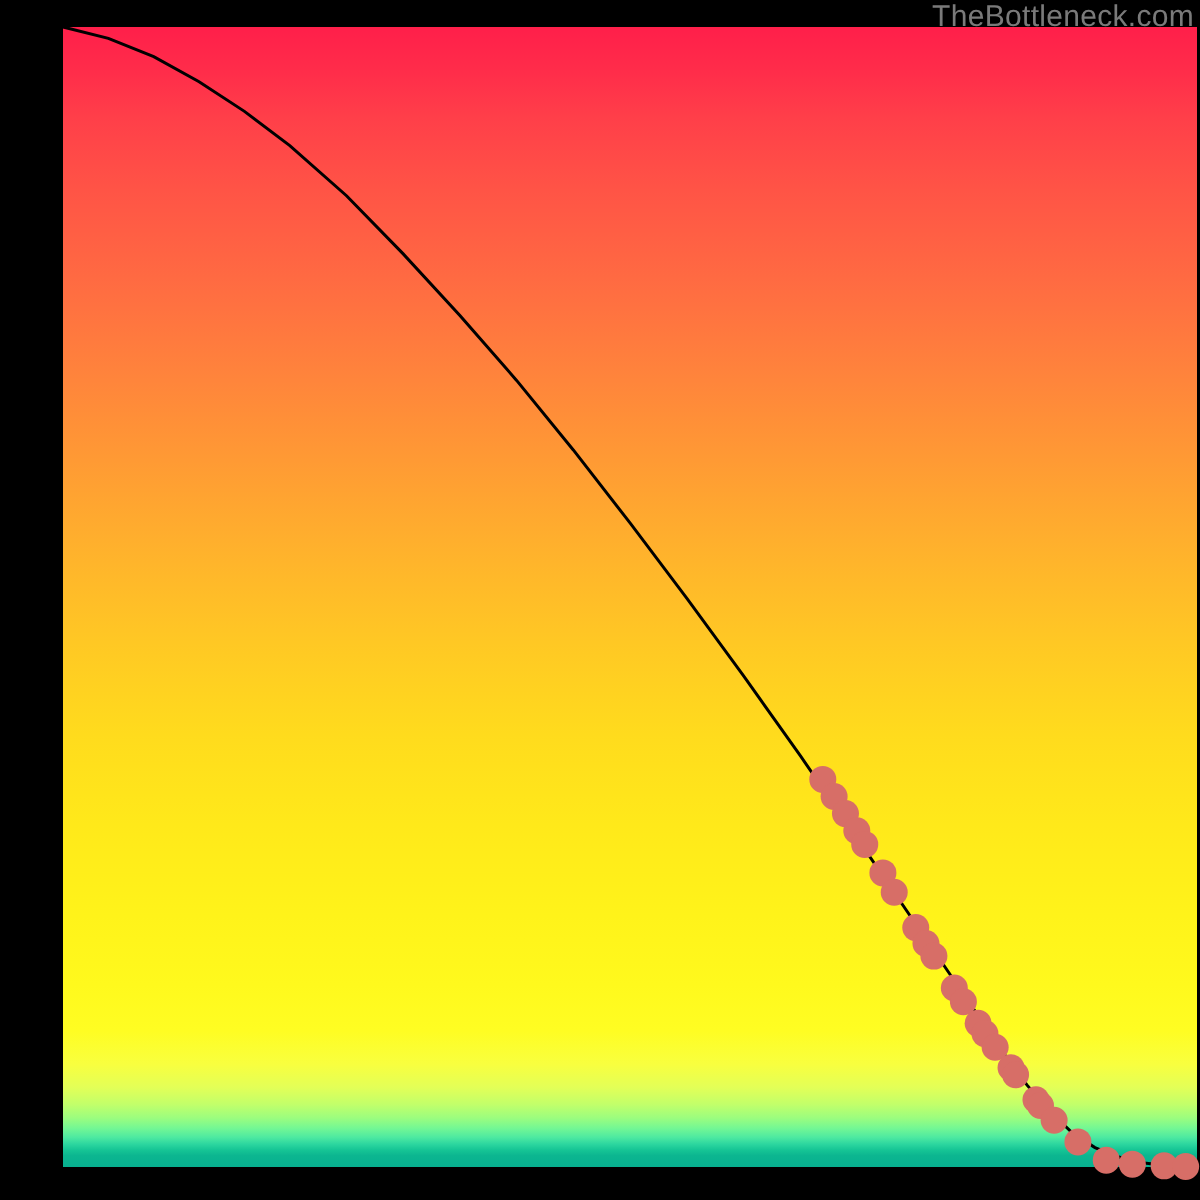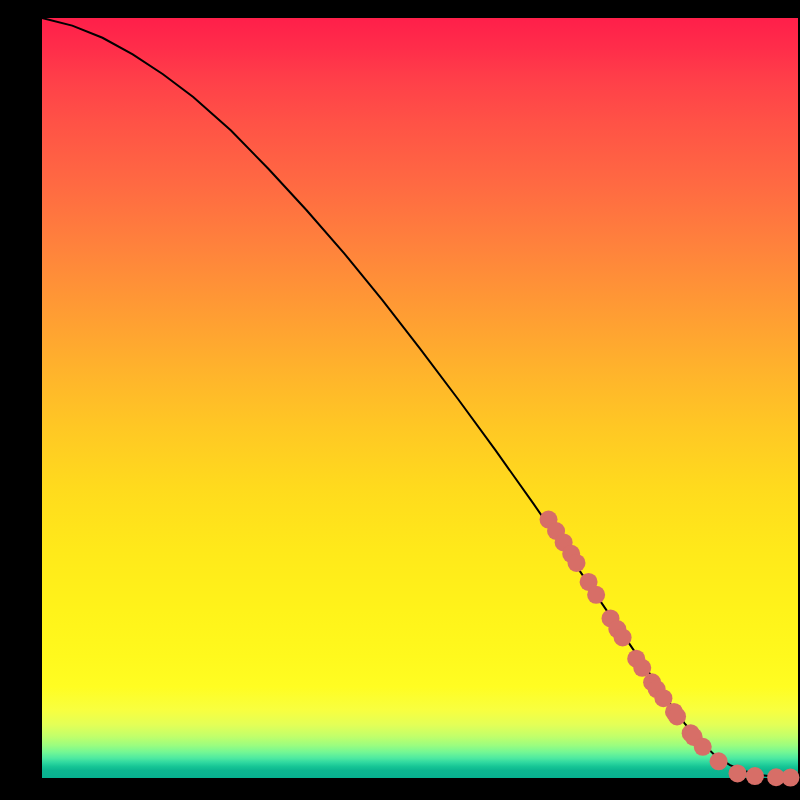--- a/index.html
+++ b/index.html
@@ -101,13 +101,14 @@
           <circle cx="660.74" cy="728.84" r="9" fill="#d76e67" stroke="#c05a53" stroke-width="0"></circle>
           <circle cx="676.62" cy="743.28" r="9" fill="#d76e67" stroke="#c05a53" stroke-width="0"></circle>
           <circle cx="695.52" cy="755.44" r="9" fill="#d76e67" stroke="#c05a53" stroke-width="0"></circle>
           <circle cx="712.91" cy="758.10" r="9" fill="#d76e67" stroke="#c05a53" stroke-width="0"></circle>
           <circle cx="734.08" cy="759.24" r="9" fill="#d76e67" stroke="#c05a53" stroke-width="0"></circle>
           <circle cx="748.44" cy="759.62" r="9" fill="#d76e67" stroke="#c05a53" stroke-width="0"></circle>
         </g>
     </svg>
   </div>
 
+  <div class="watermark">TheBottleneck.com</div>
 </div>
 
 </body></html>

